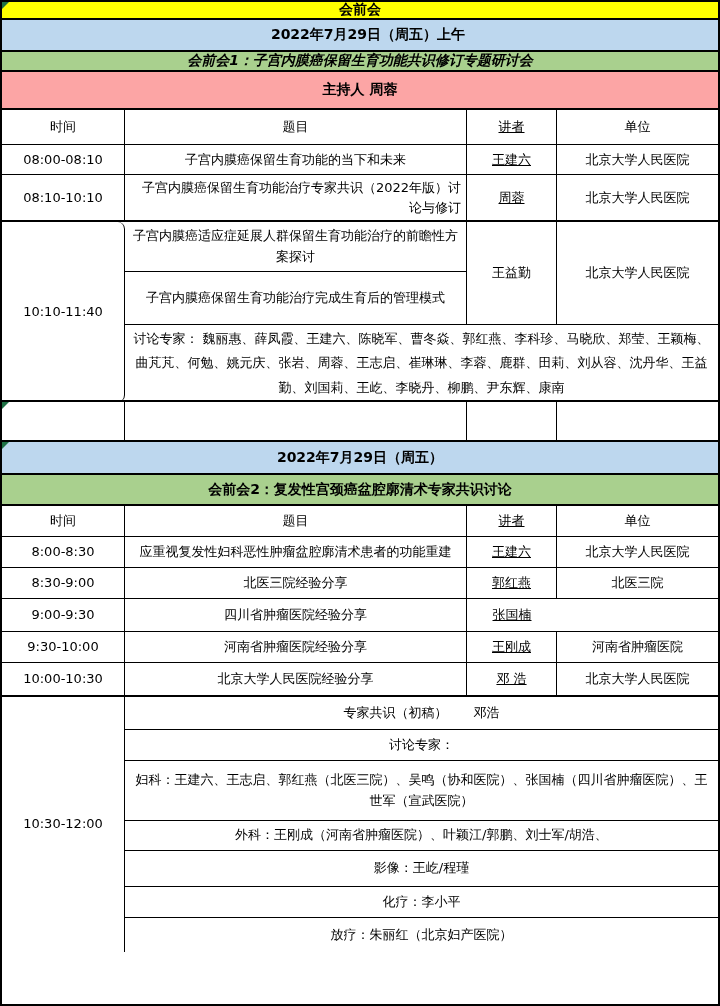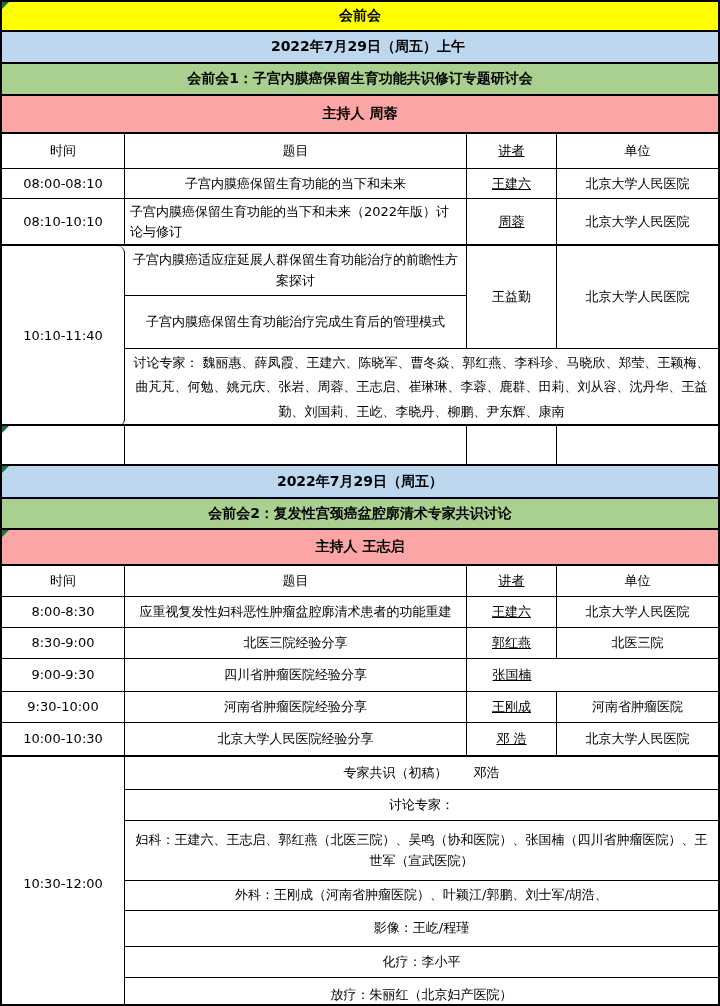--- a/index.html
+++ b/index.html
@@ -12,29 +12,29 @@
     position:relative;display:flex;align-items:center;justify-content:center;
     text-align:center;font-weight:bold;font-size:14px;
     border-bottom:2px solid #000;box-sizing:border-box;flex:0 0 auto;
   }
   .row{
     display:flex;box-sizing:border-box;border-bottom:1px solid #000;flex:0 0 auto;
   }
   .row.thickb{border-bottom:2px solid #000;}
   .cell{
     position:relative;display:flex;align-items:center;justify-content:center;
-    text-align:left;font-size:13px;line-height:1.5;
+    text-align:right;font-size:13px;line-height:1.5;
     padding:1px 5px;box-sizing:border-box;border-right:1px solid #000;
   }
   .cell:last-child{border-right:none;}
   .c-time{width:123px;flex:0 0 auto;}
   .c-topic{width:342px;flex:0 0 auto;}
   .c-speaker{width:90px;flex:0 0 auto;text-decoration:underline;}
   .c-unit{flex:1 1 auto;}
-  .yellow{background:#FFFF00;height:30px;}
+  .yellow{background:#FFFF00;height:18px;}
   .blue{background:#BDD7EE;}
   .green{background:#A9D08E;}
   .white{background:#fca5a5;}
   
   .block{
     display:grid;box-sizing:border-box;flex:0 0 auto;
     border-bottom:2px solid #000;
   }
   #block1{
     grid-template-columns:123px 342px 90px 1fr;
@@ -65,21 +65,21 @@
 <div class="sheet">
 
   <div class="band yellow">
     <span class="marker"></span>
     <span>会前会</span>
   </div>
 
   <div class="band blue" style="height:32px;padding-left:16px;">
     <span>2022年7月29日（周五）上午</span>
   </div>
-  <div class="band green" style="height:32px;">
+  <div class="band green" style="height:20px;font-style:italic;">
     <span>会前会1：子宫内膜癌保留生育功能共识修订专题研讨会</span>
   </div>
   <div class="band white" style="height:38px;">
     <span>主持人 周蓉</span>
   </div>
 
   <div class="row" style="height:35px;">
     <div class="cell c-time">时间</div>
     <div class="cell c-topic">题目</div>
     <div class="cell c-speaker">讲者</div>
@@ -88,21 +88,21 @@
 
   <div class="row" style="height:30px;">
     <div class="cell c-time">08:00-08:10</div>
     <div class="cell c-topic">子宫内膜癌保留生育功能的当下和未来</div>
     <div class="cell c-speaker">王建六</div>
     <div class="cell c-unit">北京大学人民医院</div>
   </div>
 
   <div class="row thickb" style="height:47px;">
     <div class="cell c-time">08:10-10:10</div>
-    <div class="cell c-topic">子宫内膜癌保留生育功能的当下和未来（2022年版）讨论与修订</div>
+    <div class="cell c-topic">子宫内膜癌保留生育功能治疗专家共识（2022年版）讨论与修订</div>
     <div class="cell c-speaker">周蓉</div>
     <div class="cell c-unit">北京大学人民医院</div>
   </div>
 
   <div class="block" id="block1">
     <div class="gcell br" style="grid-column:1;grid-row:1/4;border-radius:7px;">10:10-11:40</div>
     <div class="gcell br bb" style="grid-column:2;grid-row:1;">子宫内膜癌适应症延展人群保留生育功能治疗的前瞻性方案探讨</div>
     <div class="gcell br bb" style="grid-column:3;grid-row:1/3;">王益勤</div>
     <div class="gcell bb" style="grid-column:4;grid-row:1/3;">北京大学人民医院</div>
     <div class="gcell br bb" style="grid-column:2;grid-row:2;">子宫内膜癌保留生育功能治疗完成生育后的管理模式</div>
@@ -117,24 +117,20 @@
     <div class="cell c-speaker"></div>
     <div class="cell c-unit"></div>
   </div>
 
   <div class="band blue" style="height:33px;">
     <span class="marker"></span>
     <span>2022年7月29日（周五）</span>
   </div>
   <div class="band green" style="height:31px;">
     <span>会前会2：复发性宫颈癌盆腔廓清术专家共识讨论</span>
-  </div>
-  <div class="band white" style="height:36px;">
-    <span class="marker"></span>
-    <span>主持人 王志启</span>
   </div>
 
   <div class="row" style="height:31px;">
     <div class="cell c-time">时间</div>
     <div class="cell c-topic">题目</div>
     <div class="cell c-speaker">讲者</div>
     <div class="cell c-unit">单位</div>
   </div>
 
   <div class="row" style="height:31px;">

